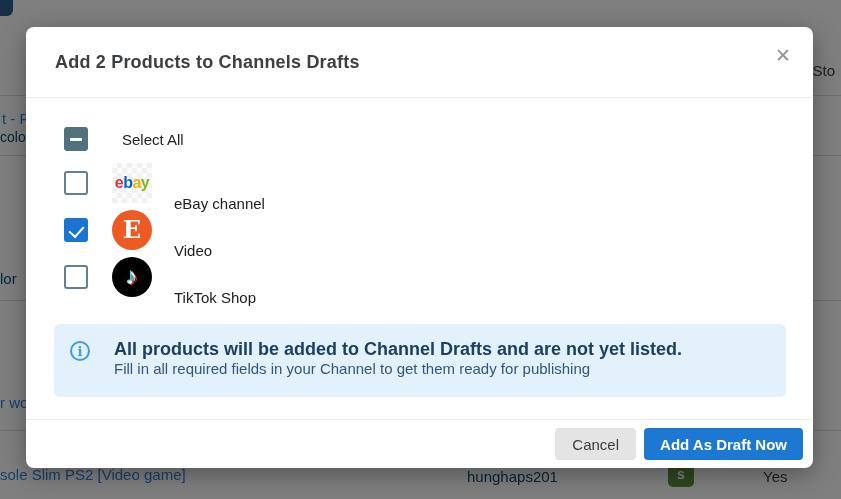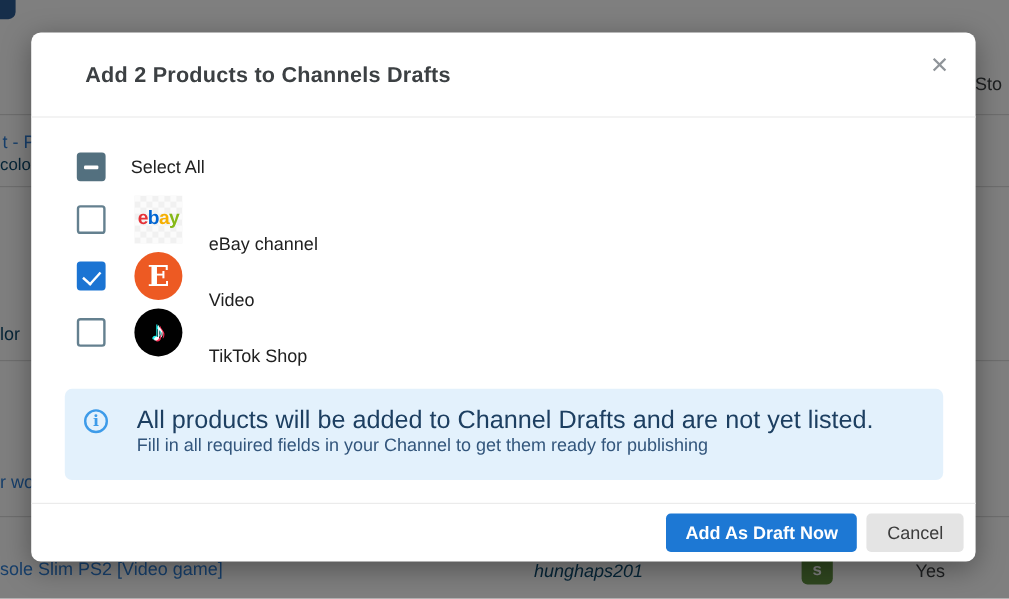--- a/index.html
+++ b/index.html
@@ -19,42 +19,42 @@
                   background:var(--shopify-green); border-radius:5px; display:flex;
                   align-items:center; justify-content:center; color:#fff; font-weight:700; font-size:14px; }
 
   
   .overlay { position:absolute; inset:0; background:var(--overlay); z-index:1; }
 
   
   .modal { position:absolute; left:26px; top:27px; width:787px; height:441px;
            background:#fff; border-radius:8px; z-index:2;
            box-shadow:0 6px 24px rgba(0,0,0,.35); }
-  .modal-header { height:71px; display:flex; align-items:center; padding-left:45px;
+  .modal-header { height:71px; display:flex; align-items:center; padding-left:29px;
                   border-bottom:1px solid #ebebeb; position:relative; }
   .modal-title { font-size:18px; font-weight:600; color:#3c4043; letter-spacing:.2px; }
   .close-btn { position:absolute; right:16px; top:14px; width:28px; height:28px;
                background:none; border:none; font-size:19px; color:#8f9499; cursor:pointer;
                display:flex; align-items:center; justify-content:center; }
 
   .modal-body { padding:21px 27px 0 28px; }
   .row { display:flex; align-items:center; height:47px; padding-left:10px; }
   .row-selectall { height:40px; }
 
   .checkbox { width:24px; height:24px; border-radius:3px; flex:none; cursor:pointer;
               border:2px solid var(--checkbox-border); position:relative; background:#fff; }
   .checkbox.indeterminate { background:var(--checkbox-indeterminate); border-color:var(--checkbox-indeterminate); }
   .checkbox.indeterminate::after { content:""; position:absolute; left:4px; right:4px; top:9px;
               height:2.5px; background:#fff; border-radius:1px; }
   .checkbox.checked { background:var(--checkbox-checked); border-color:var(--checkbox-checked); }
   .checkbox.checked::after { content:""; position:absolute; left:6px; top:3px; width:7px; height:12px;
               border:solid #fff; border-width:0 2.5px 2.5px 0; transform:rotate(42deg); }
 
   .row-label { font-size:15px; font-weight:500; color:#212121; }
-  .row-selectall .row-label { margin-left:21px; }
+  .row-selectall .row-label { margin-left:34px; }
   .logo { width:40px; height:40px; margin-left:24px; flex:none; }
   .logo + .row-label { margin-left:22px;margin-top:42px; }
 
   .logo-ebay { background:
       repeating-conic-gradient(#f1f1f1 0% 25%, #fbfbfb 0% 50%) 0 0/10px 10px;
       display:flex; align-items:center; justify-content:center;
       font-weight:700; font-size:16px; letter-spacing:-0.5px; }
   .logo-ebay span:nth-child(1){ color:var(--ebay-red); }
   .logo-ebay span:nth-child(2){ color:var(--ebay-blue); }
   .logo-ebay span:nth-child(3){ color:var(--ebay-yellow); }
@@ -67,21 +67,21 @@
       align-items:center; justify-content:center; color:#fff; font-size:23px;
       text-shadow:-1.5px -1px 0 var(--tiktok-cyan), 1.5px 1px 0 var(--tiktok-pink); }
 
   .info-box { margin-top:24px; width:732px; background:var(--info-bg); border-radius:6px;
               padding:15px 20px 20px 16px; display:flex; }
   .info-icon { width:20px; height:20px; border:2px solid var(--info-icon); border-radius:50%;
                color:var(--info-icon); font-size:13px; font-weight:700; flex:none;
                display:flex; align-items:center; justify-content:center; margin-top:2px;
                font-family:"DejaVu Serif", serif; }
   .info-text { margin-left:24px; }
-  .info-line1 { font-size:21px; font-weight:400; color:var(--info-text-dark); }
+  .info-line1 { font-size:18px; font-weight:700; color:var(--info-text-dark); }
   .info-line2 { font-size:15px; font-weight:400; color:var(--info-text); margin-top:0; }
 
   .modal-footer { position:absolute; left:0; right:0; bottom:0; height:49px;
                   border-top:1px solid #ebebeb; display:flex; align-items:center;
                   justify-content:flex-end; gap:8px; padding-right:10px; }
   .btn { height:32px; border:none; border-radius:4px; font-size:15px; cursor:pointer;
          font-family:"Liberation Sans", sans-serif; }
   .btn-cancel { background:var(--cancel-bg); color:#3c3c3c; font-weight:500; padding:0 17px; }
   .btn-primary { background:var(--primary-blue); color:#fff; font-weight:700; padding:0 16px; }
 </style>
@@ -93,21 +93,21 @@
   <div class="bg-frag bg-dark" style="left:800px; top:62px;">e Sto</div>
   <div class="bg-line" style="top:95px;"></div>
   <div class="bg-frag bg-link" style="left:2px; top:110px;">t - P</div>
   <div class="bg-frag bg-gray" style="left:0; top:129px; font-size:14px;">colo</div>
   <div class="bg-line" style="top:155px;"></div>
   <div class="bg-frag bg-gray" style="left:0; top:270px;">lor</div>
   <div class="bg-line" style="top:300px;"></div>
   <div class="bg-frag bg-link" style="left:0; top:394px;">r wo</div>
   <div class="bg-line" style="top:430px;"></div>
   <div class="bg-frag bg-link" style="left:0; top:466px; font-weight:500;">sole Slim PS2 [Video game]</div>
-  <div class="bg-frag bg-gray" style="left:445px; top:468px;font-style:italic;">hunghaps201</div>
+  <div class="bg-frag bg-gray" style="left:467px; top:468px;">hunghaps201</div>
   <div class="shopify-icon">
       <span>s</span>
     </div>
   <div class="bg-frag bg-dark" style="left:763px; top:468px;">Yes</div>
 </div>
 
 <div class="overlay"></div>
 
 <div class="modal">
   <div class="modal-header">
@@ -147,16 +147,16 @@
     <div class="info-box">
       <div class="info-icon">i</div>
       <div class="info-text">
         <div class="info-line1">All products will be added to Channel Drafts and are not yet listed.</div>
         <div class="info-line2">Fill in all required fields in your Channel to get them ready for publishing</div>
       </div>
     </div>
   </div>
 
   <div class="modal-footer">
+    <button class="btn btn-cancel">Cancel</button>
     <button class="btn btn-primary">Add As Draft Now</button>
-    <button class="btn btn-cancel">Cancel</button>
   </div>
 </div>
 
 </body></html>

